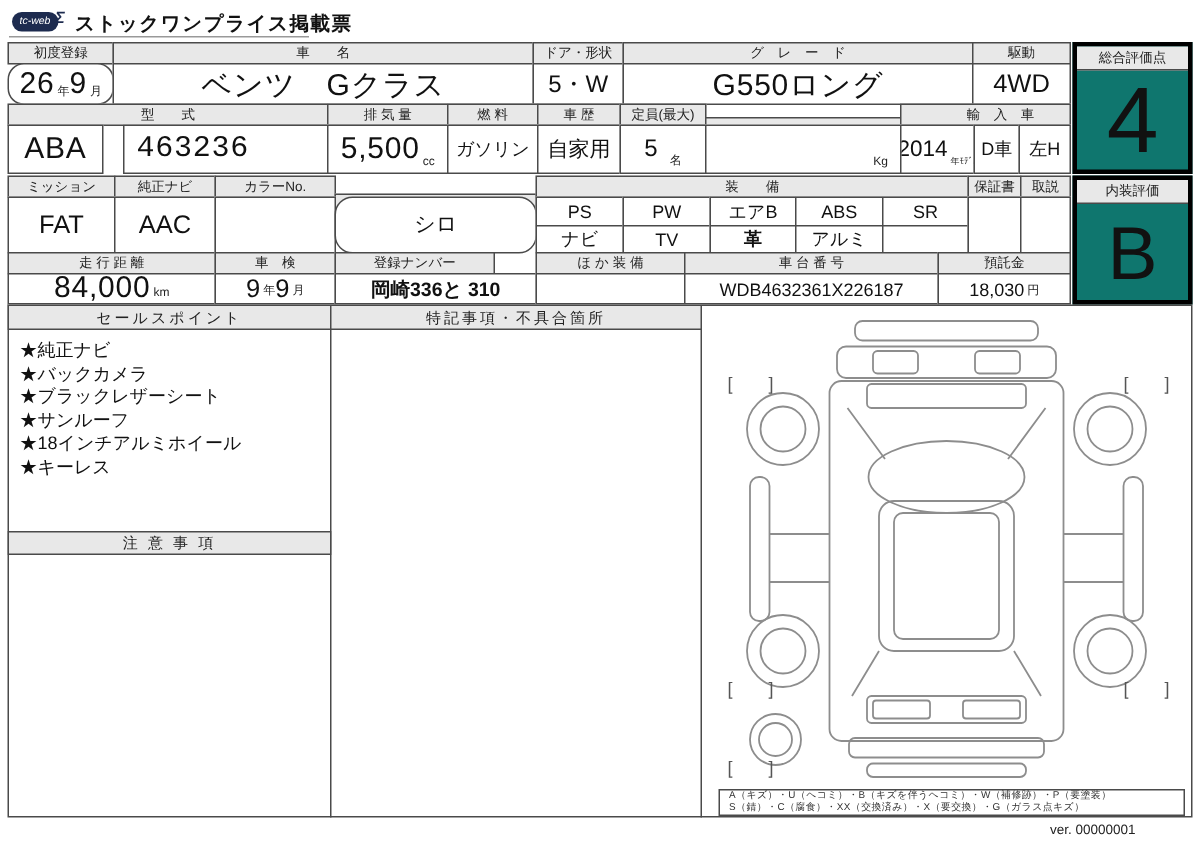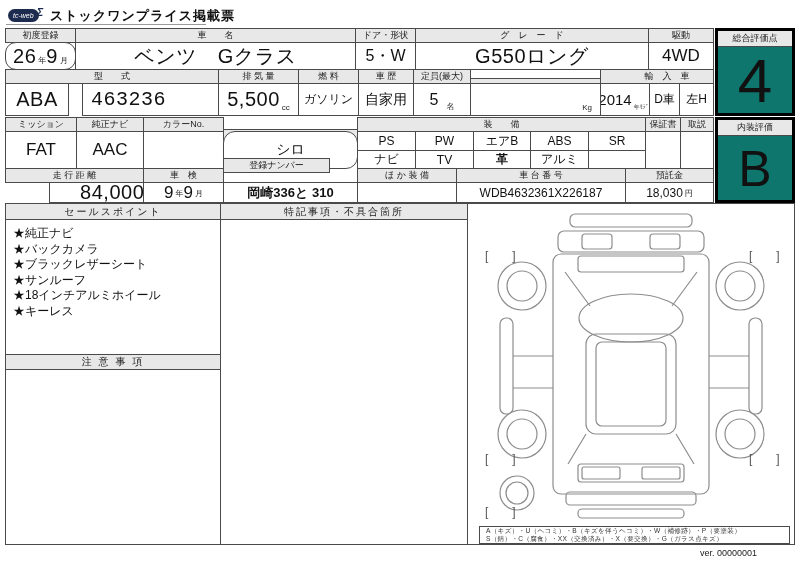--- a/index.html
+++ b/index.html
@@ -111,26 +111,26 @@
   <div class="cell sm" style="left:415px;top:150px;width:59px;height:19px;">TV</div>
   <div class="cell sm" style="left:473px;top:150px;width:58px;height:19px;font-weight:bold;">革</div>
   <div class="cell sm" style="left:530px;top:150px;width:59px;height:19px;">アルミ</div>
   <div class="cell sm" style="left:588px;top:150px;width:58px;height:19px;"></div>
 
   <div class="cell" style="left:645px;top:131px;width:36px;height:38px;"></div>
   <div class="cell" style="left:680px;top:131px;width:34px;height:38px;"></div>
 
   <div class="cell hdr" style="left:5px;top:168px;width:139px;height:15px;">走 行 距 離</div>
   <div class="cell hdr" style="left:143px;top:168px;width:81px;height:15px;">車　検</div>
-  <div class="cell hdr" style="left:223px;top:158px;width:107px;height:15px;">登録ナンバー</div>
+  <div class="cell hdr" style="left:223px;top:168px;width:107px;height:15px;">登録ナンバー</div>
   <div class="cell hdr" style="left:357px;top:168px;width:100px;height:15px;">ほ か 装 備</div>
   <div class="cell hdr" style="left:456px;top:168px;width:170px;height:15px;">車 台 番 号</div>
   <div class="cell hdr" style="left:625px;top:168px;width:89px;height:15px;">預託金</div>
 
-  <div class="cell" style="left:5px;top:182px;width:139px;height:21px;margin-left:44px;">
+  <div class="cell" style="left:5px;top:182px;width:139px;height:21px;">
     <span class="big">84,000</span>
     <span class="unit">km</span>
   </div>
   <div class="cell" style="left:143px;top:182px;width:81px;height:21px;">
     <span style="font-size:17px;">9</span>
     <span class="unit">年</span>
     <span style="font-size:17px;">9</span>
     <span class="unit">月</span>
   </div>
   <div class="cell" style="left:223px;top:182px;width:135px;height:21px;font-size:13px;font-weight:bold;">岡崎336と 310</div>

